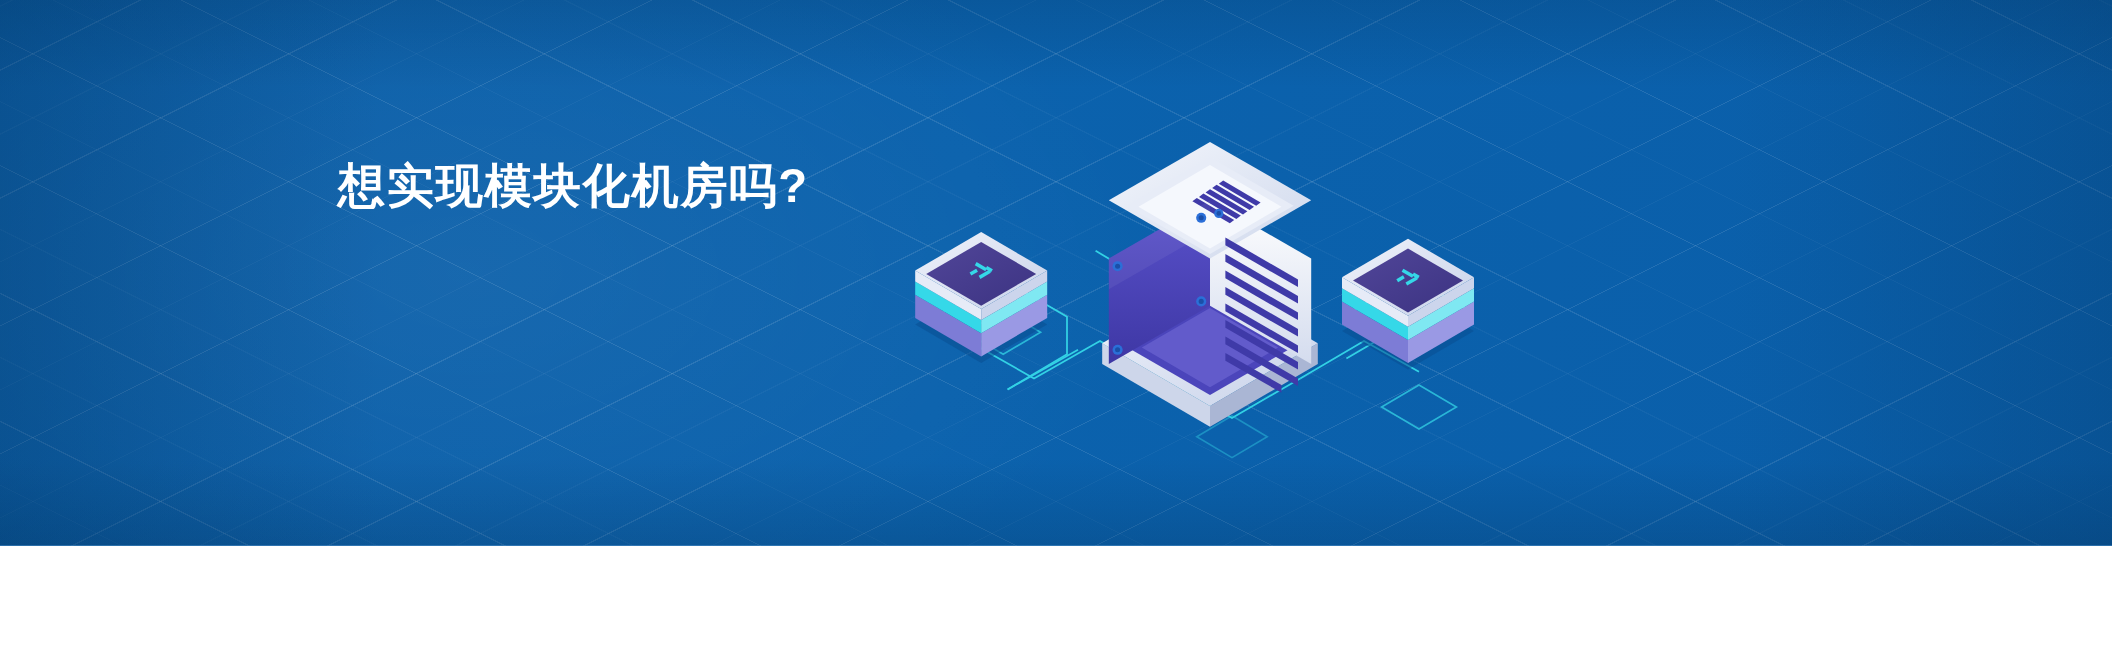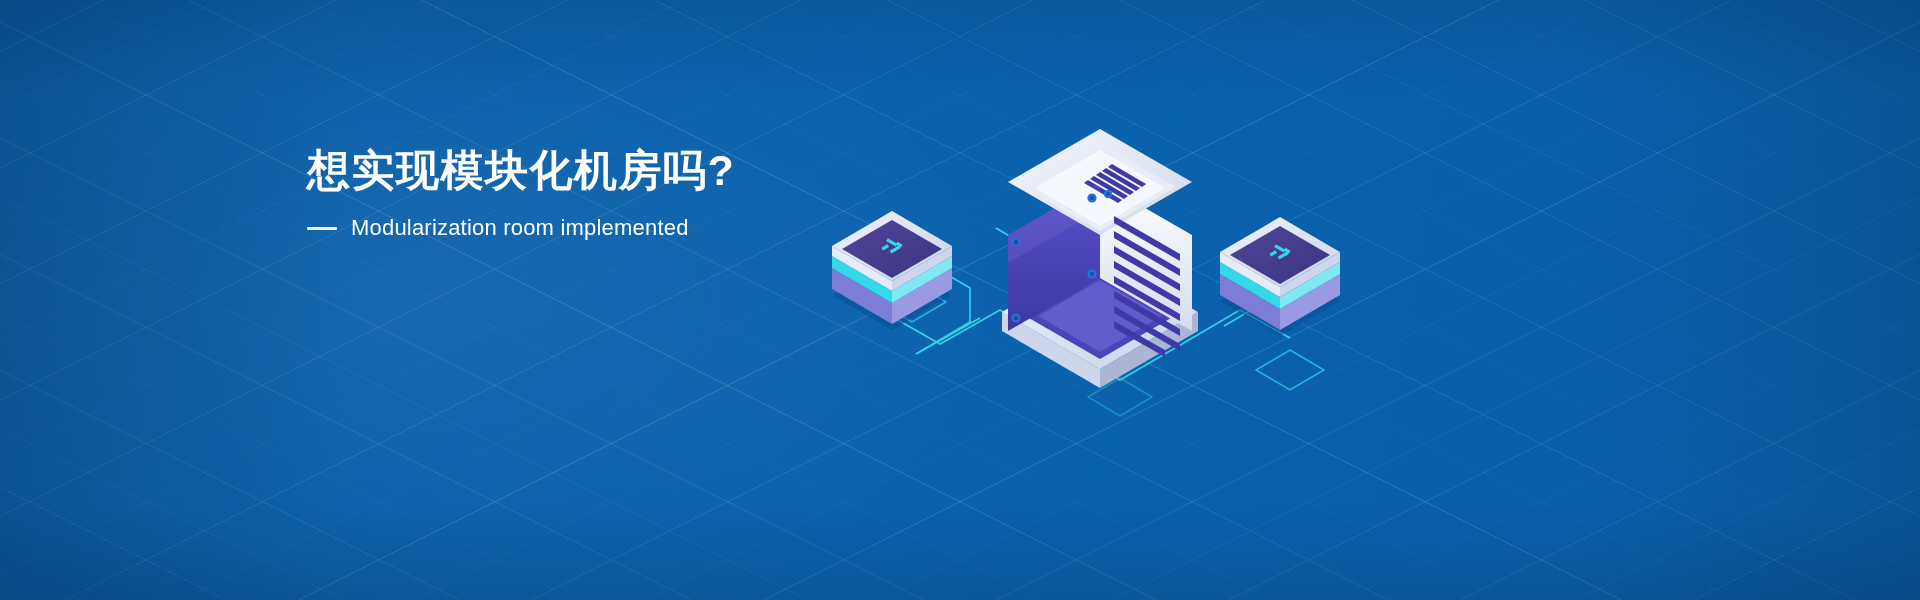--- a/index.html
+++ b/index.html
@@ -2,21 +2,21 @@
 <html><head>
 <meta charset="utf-8">
 <title>Banner</title>
 <style>
   * { margin:0; padding:0; box-sizing:border-box; }
   html, body {
     width:1920px; height:600px; overflow:hidden;
     font-family:"Liberation Sans","DejaVu Sans",sans-serif;
   }
   #banner {
-    position:relative; width:1920px; height:600px;
+    position:relative; width:1920px; height:496px;
     background:#0b61ad;
     background-image:
       radial-gradient(ellipse 900px 520px at 22% 50%, rgba(255,255,255,0.055) 0%, rgba(255,255,255,0) 70%),
       linear-gradient(100deg, #0a5da6 0%, #0b62ad 45%, #0a5ea9 100%);
     overflow:hidden;
   }
 
   
   .grid-layer {
     position:absolute; inset:-80px;
@@ -64,24 +64,20 @@
 </head>
 <body>
 
 <div id="banner">
 
   <div class="grid-layer"></div>
   <div class="grid-layer fine"></div>
 
   <div class="copy">
     <div class="headline">想实现模块化机房吗?</div>
-    <div class="sub-row">
-      <span class="sub-dash"></span>
-      <span class="subtitle">Modularization room implemented</span>
-    </div>
   </div>
 
   <div class="illus">
     <svg viewBox="0 0 560 360" xmlns="http://www.w3.org/2000/svg">
       <defs>
         <linearGradient id="gSide" x1="0" y1="0" x2="0" y2="1">
           <stop offset="0%" stop-color="#ffffff"></stop>
           <stop offset="100%" stop-color="#d4dcee"></stop>
         </linearGradient>
         <linearGradient id="gTop" x1="0" y1="0" x2="1" y2="1">

